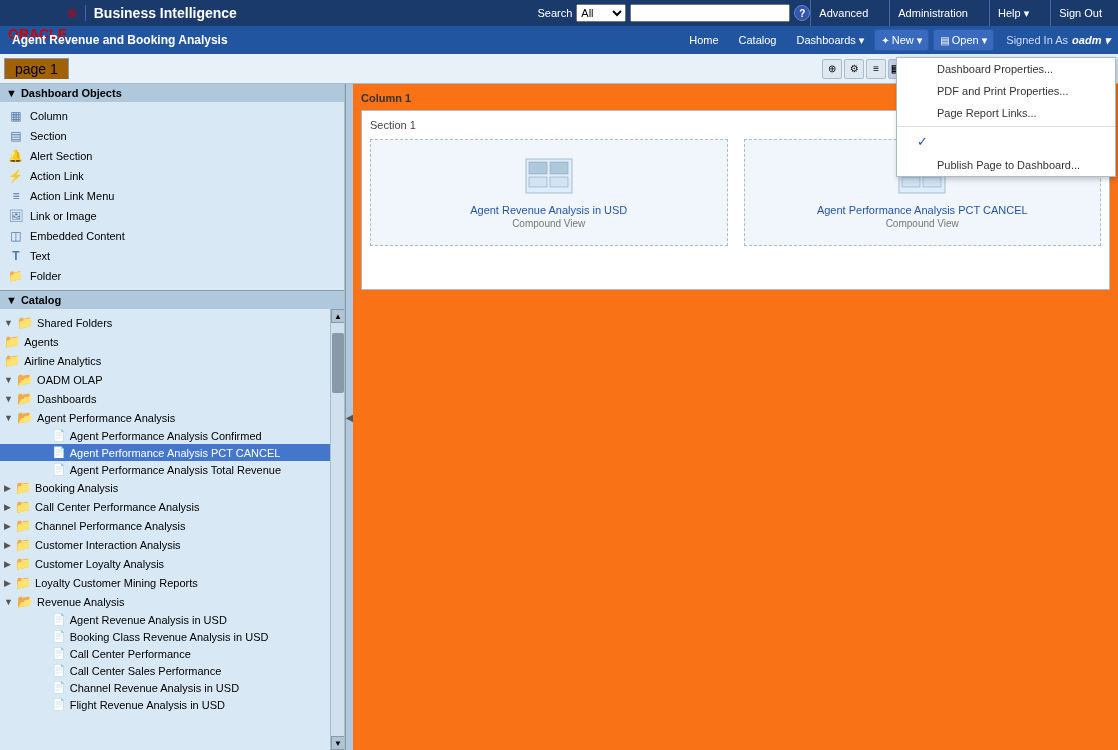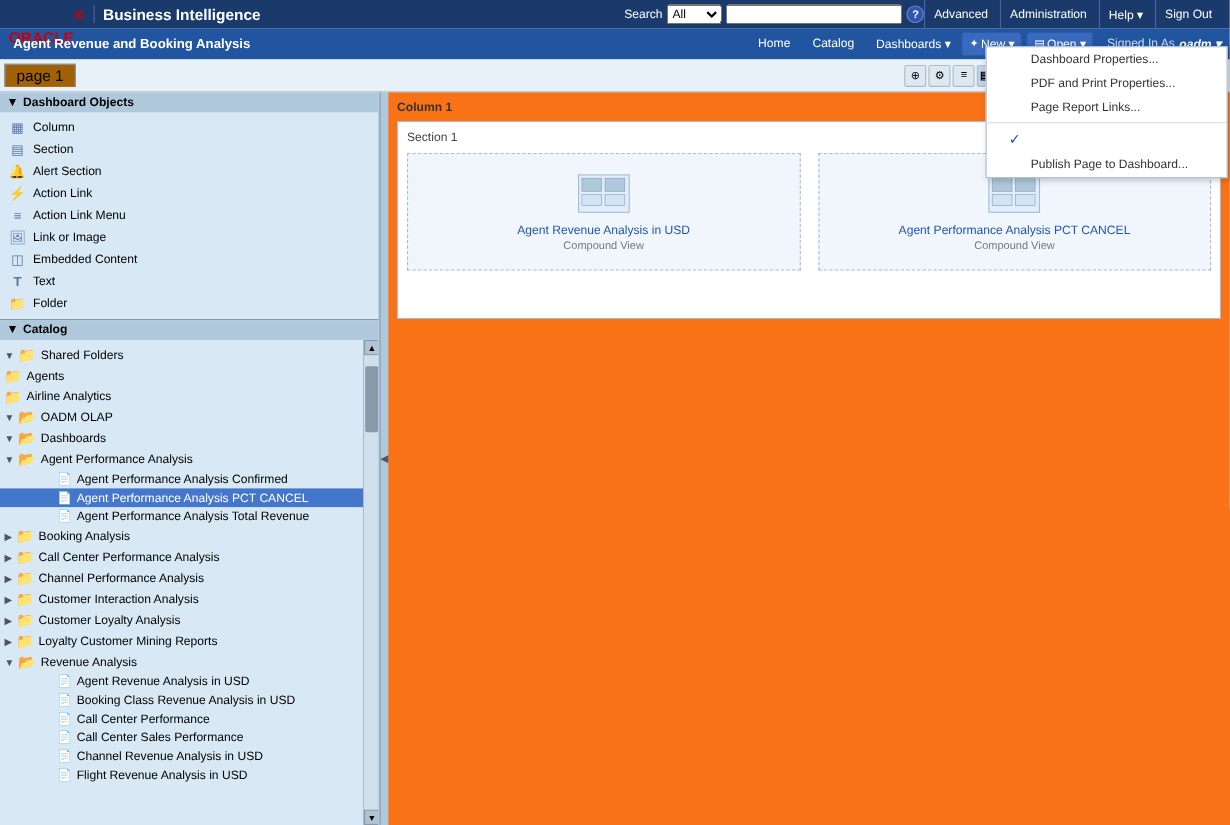--- a/index.html
+++ b/index.html
@@ -10,21 +10,21 @@
       display: flex; align-items: center; background: #1a3a6b; height: 26px; padding: 0 8px;
     }
     #oracle-logo { display: flex; align-items: center; margin-right: 8px; }
     .oracle-red { color: #cc0000; font-weight: bold; font-size: 14px; margin-top: 42px; }
     #bi-title { color: white; font-size: 14px; font-weight: bold; padding-left: 8px; border-left: 1px solid #4466aa; }
     #search-area { display: flex; align-items: center; margin-left: auto; gap: 4px; }
     #search-label { color: white; font-size: 11px; }
     #search-dropdown { font-size: 11px; height: 18px; width: 50px; }
     #search-input { height: 18px; width: 160px; font-size: 11px; }
     #help-icon-top { color: white; background: #3355aa; border: 1px solid #6688cc; border-radius: 50%; width: 16px; height: 16px; display: flex; align-items: center; justify-content: center; font-size: 10px; font-weight: bold; cursor: pointer; }
-    #top-links { display: flex; gap: 3px; }
+    #top-links { display: flex; gap: 13px; }
     .top-link { color: white; font-size: 11px; padding: 0 8px; cursor: pointer; border-left: 1px solid #4466aa; height: 26px; display: flex; align-items: center; }
 
     
     #second-bar {
       display: flex; align-items: center; background: #2255a0; height: 28px; padding: 0 0 0 8px;
     }
     #page-title-bar { color: white; font-size: 12px; font-weight: bold; flex: 1; padding-left: 4px; }
     #nav-bar { display: flex; align-items: center; gap: 0; margin-left: auto; }
     .nav-btn { color: white; font-size: 11px; padding: 0 10px; cursor: pointer; height: 28px; display: flex; align-items: center; }
     #signed-in { color: #ccddff; font-size: 11px; padding: 0 8px; display: flex; align-items: center; gap: 4px; }
@@ -76,21 +76,21 @@
     #section-box { background: white; border: 1px solid #aabbcc; padding: 8px; min-height: 180px; }
     #section-header { font-size: 11px; color: #444; margin-bottom: 8px; }
     #section-content { display: flex; gap: 16px; }
     .analysis-card { flex: 1; display: flex; flex-direction: column; align-items: center; padding: 16px 8px; border: 1px dashed #aabbcc; background: #f0f6fc; }
     .analysis-icon { width: 50px; height: 40px; display: flex; align-items: center; justify-content: center; margin-bottom: 8px; }
     .analysis-name { font-size: 11px; color: #2255aa; text-align: center; margin-bottom: 2px; }
     .analysis-type { font-size: 10px; color: #777; text-align: center; }
 
     
     #dropdown-menu {
-      position: absolute; top: 42px; right: 2px; background: white; border: 1px solid #aabbcc;
+      position: absolute; top: 57px; right: 2px; background: white; border: 1px solid #aabbcc;
       box-shadow: 2px 2px 6px rgba(0,0,0,0.25); z-index: 100; width: 220px;
     }
     .menu-item { padding: 5px 20px; font-size: 11px; cursor: pointer; color: #333; display: flex; align-items: center; gap: 6px; }
     .menu-divider { height: 1px; background: #ddd; margin: 2px 0; }
     .menu-check { color: #2255aa; font-size: 13px; width: 14px; display: inline-block; }
     .menu-no-check { width: 14px; display: inline-block; }
     
     
     #collapse-handle { width: 8px; background: #b0c8dc; display: flex; align-items: center; justify-content: center; cursor: pointer; border-left: 1px solid #8899aa; }
     #collapse-handle span { font-size: 10px; color: #555; }

